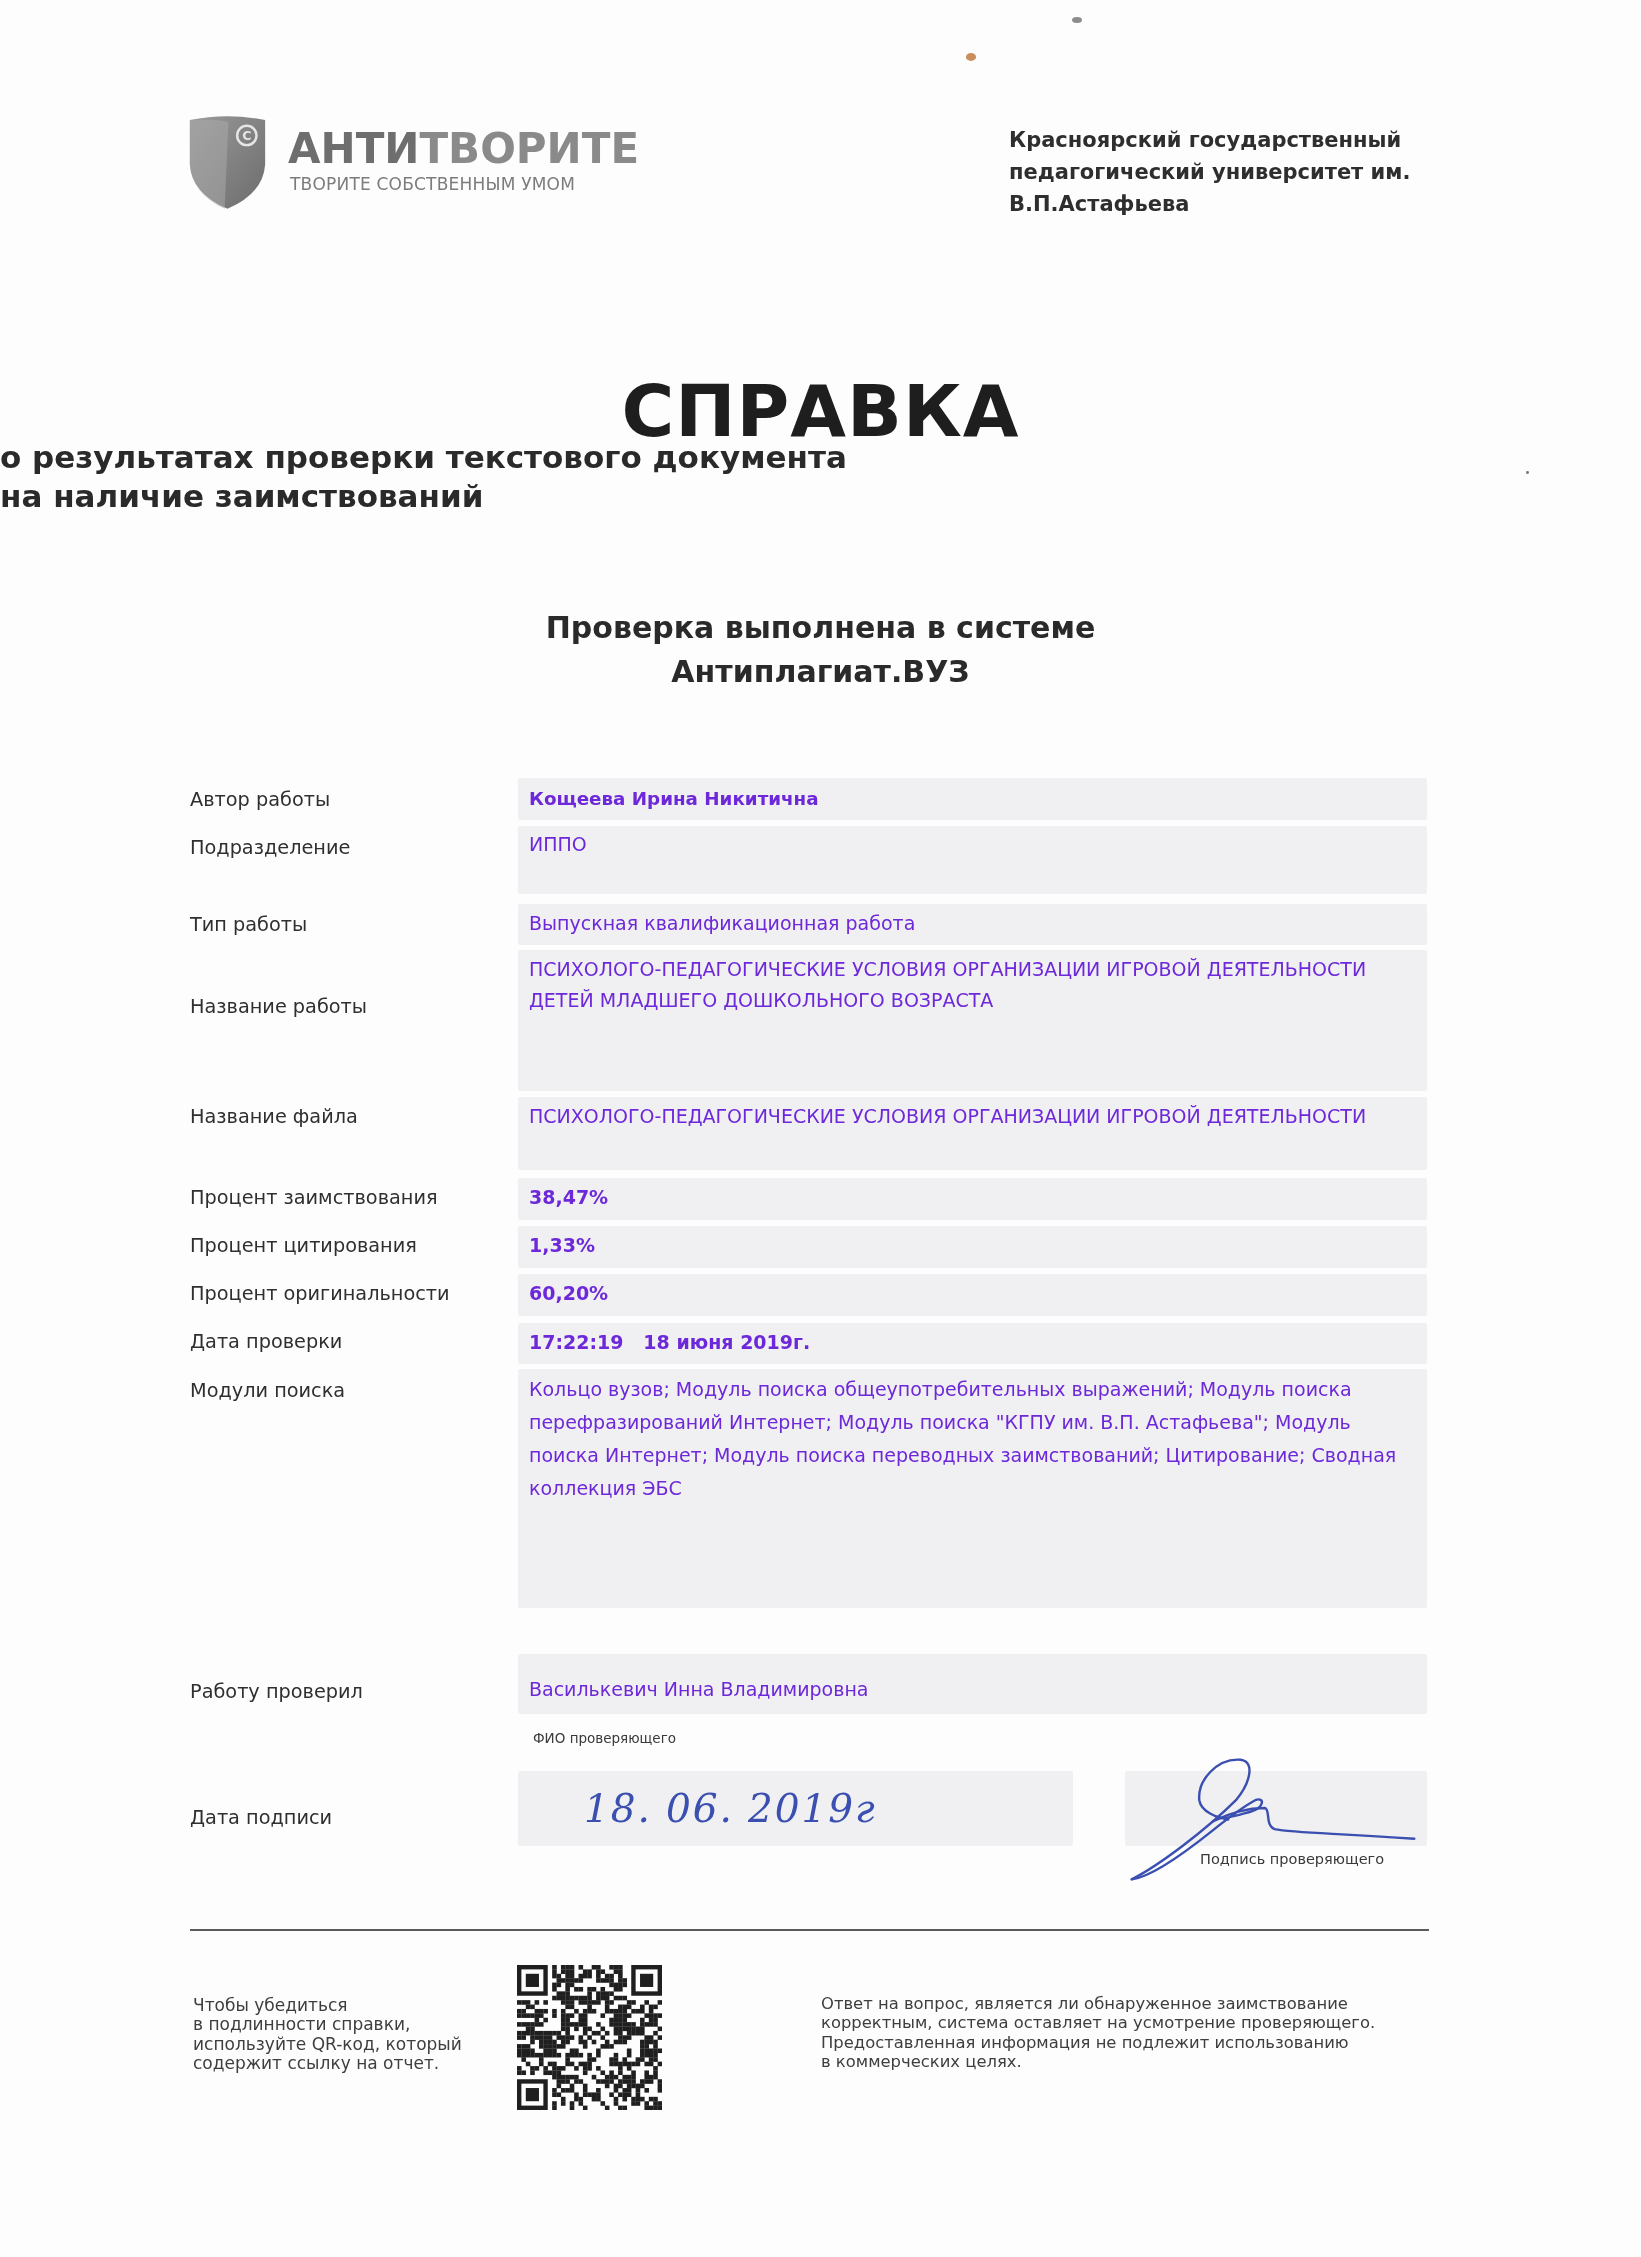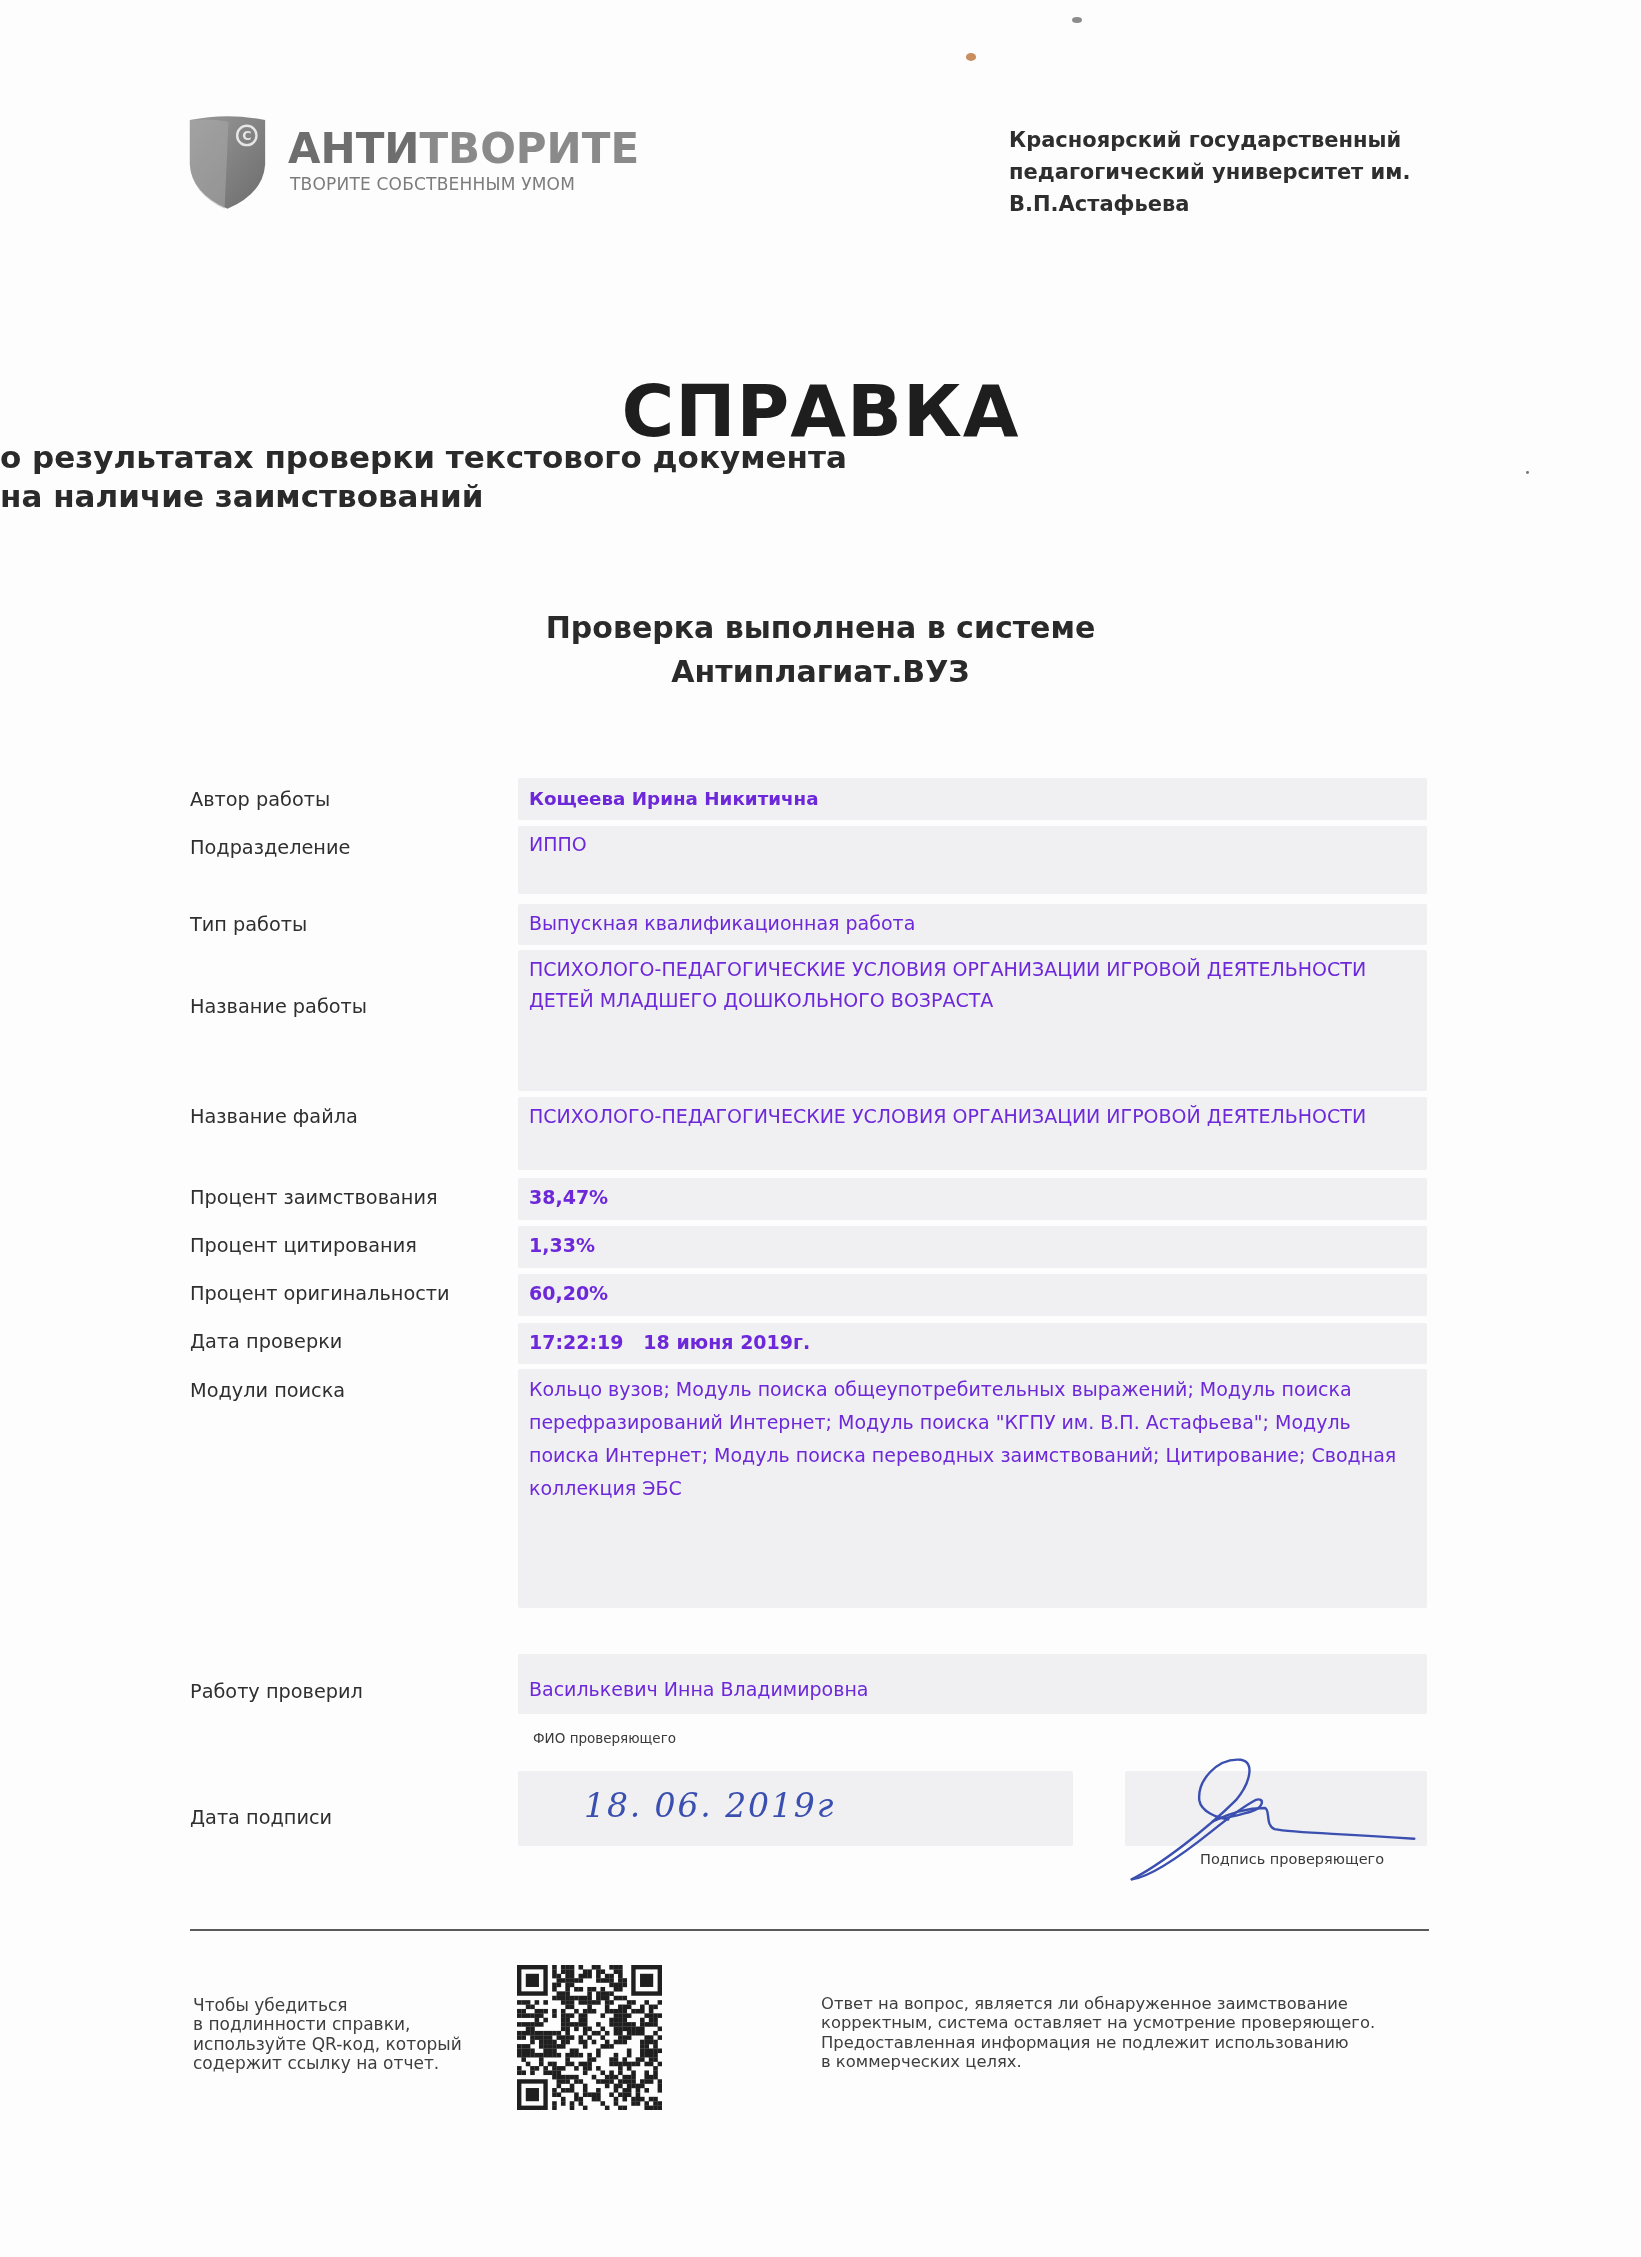--- a/index.html
+++ b/index.html
@@ -23,21 +23,21 @@
   
   .label { left: 190px; font-size: 19.3px; color: #2f2f2f; }
   .box { left: 518px; width: 909px; background: #f0f0f2; border-radius: 1.9px; }
   .val { left: 529px; font-size: 19px; color: #6d28d9; line-height: 31px; }
   .val.bold { font-weight: bold; }
   .small-label { font-size: 13.5px; color: #3a3a3a; }
   .rule { left: 190px; width: 1239px; top: 1929px; height: 1.9px; background: #5a5a5a; }
   .foot-left { left: 193px; top: 1996px; font-size: 17px; line-height: 19.3px; color: #3e3e3e; }
   .foot-right { left: 821px; top: 1994px; font-size: 16.4px; line-height: 19.3px; color: #3e3e3e; }
   .qr { left: 517px; top: 1965px; width: 145px; height: 145px; }
-  .hand-date { left: 584px; top: 1786px; font-family: "DejaVu Serif", serif; font-style: italic; font-size: 33px; color: #3b4fb0; letter-spacing: 1.9px; }
+  .hand-date { left: 584px; top: 1786px; font-family: "DejaVu Serif", serif; font-style: italic; font-size: 39px; color: #3b4fb0; letter-spacing: 1.9px; }
   .signature { left: 1120px; top: 1752px; width: 309px; height: 135px; }
   .speck { background: #777; border-radius: 50%; }
 </style>
 </head>
 <body>
 
 <div class="abs speck" style="left:966px;top:53px;width:9.7px;height:7.7px;background:#c98e5e;"></div>
 <div class="abs speck" style="left:1072px;top:17.4px;width:9.7px;height:5.8px;background:#8c8c8c;"></div>
 <div class="abs speck" style="left:1526px;top:471px;width:2.9px;height:2.9px;"></div>
 

